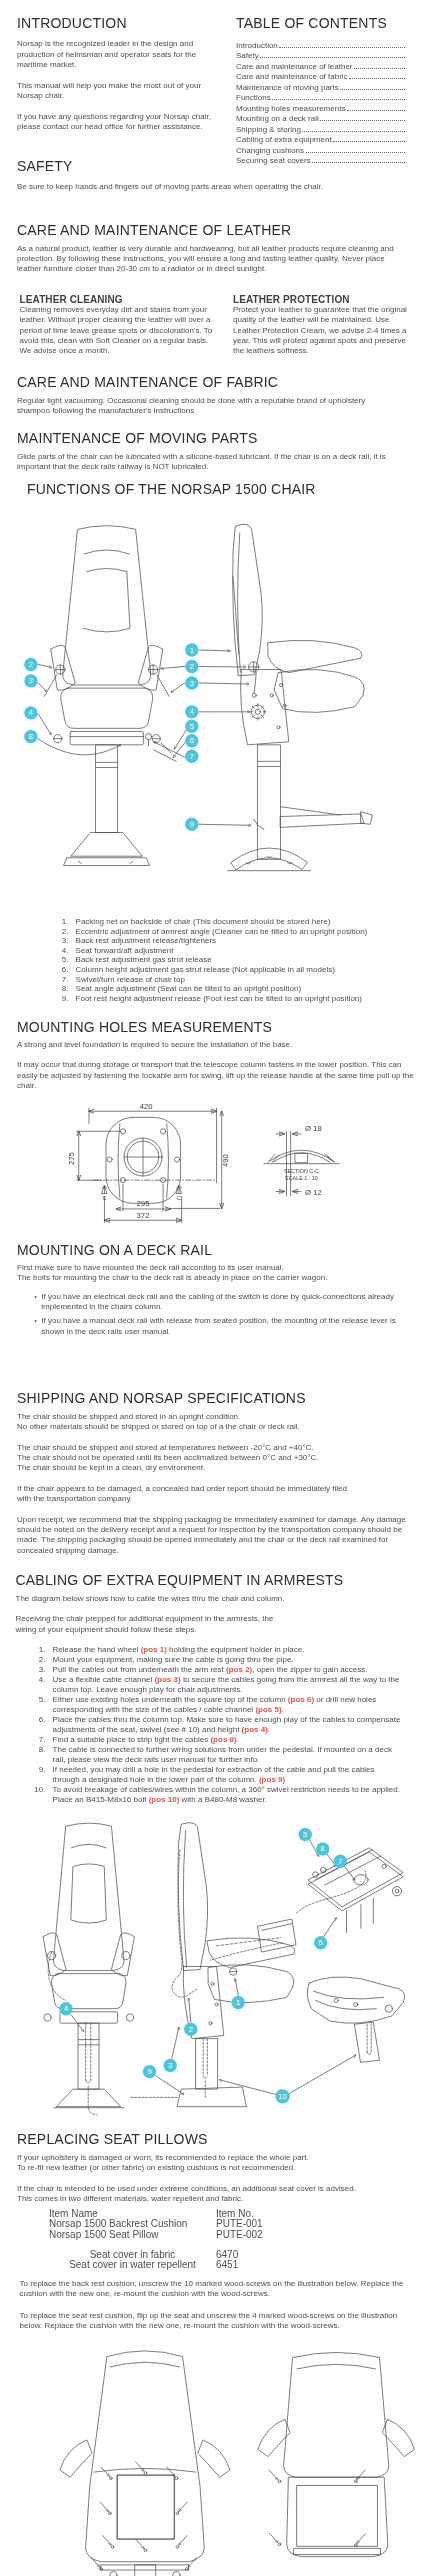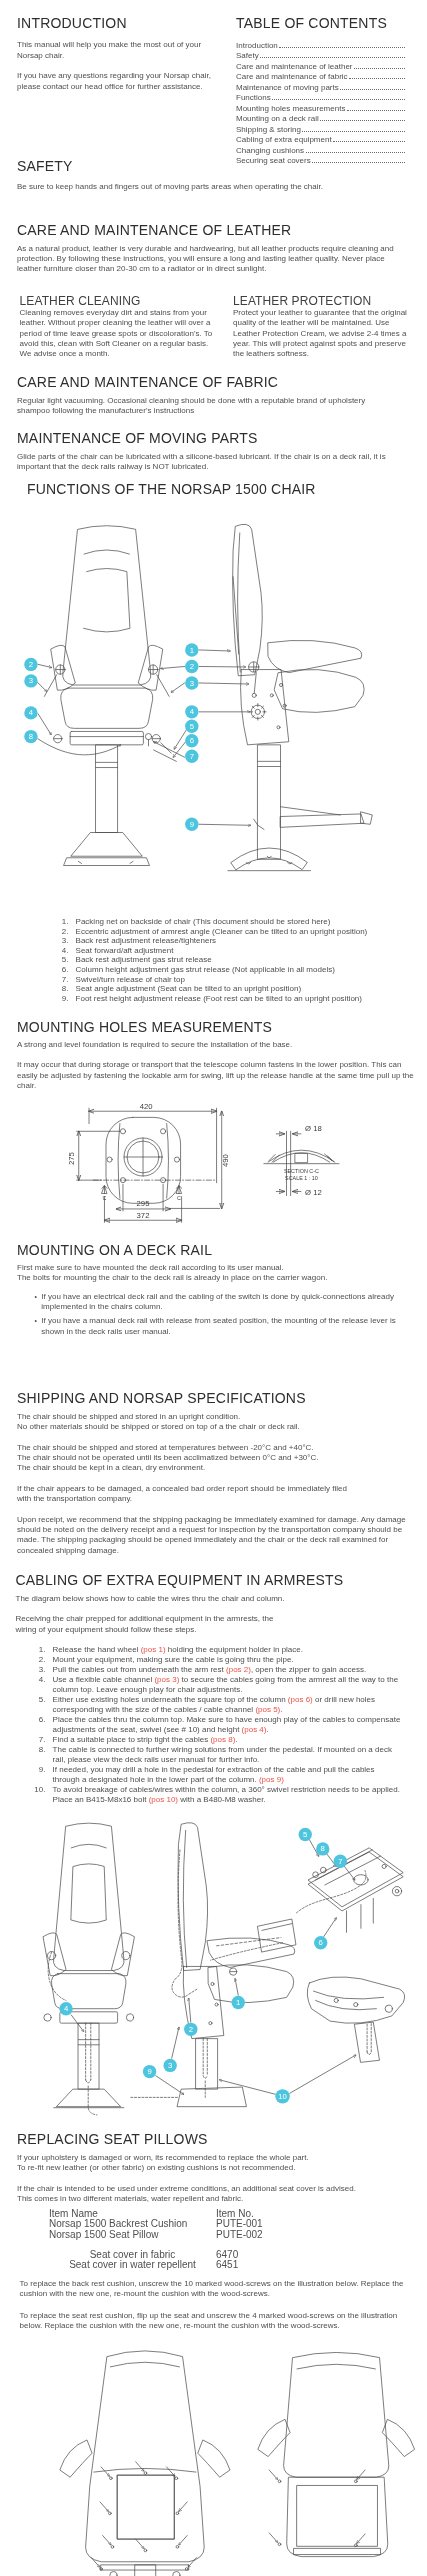--- a/index.html
+++ b/index.html
@@ -1,32 +1,32 @@
 <!DOCTYPE html>
 <html style="font-size:8.2px"><head>
 <meta charset="utf-8">
 <style>
   html,body{margin:0;padding:0;background:#ffffff;}
   .page{position:relative;width:428px;height:3091px;background:#fff;overflow:hidden;
         font-family:"Liberation Sans",sans-serif;color:#4f4f4f;}
   .abs{position:absolute;}
   h1{font-size:14px;font-weight:300;color:#2e2e2e;letter-spacing:0.2px;margin:0;line-height:1.05;}
-  h2{font-size:12px;font-weight:400;color:#3f3f3f;margin:0;letter-spacing:0.1px;}
+  h2{font-size:10px;font-weight:700;color:#3f3f3f;margin:0;letter-spacing:0.1px;}
   p{font-size:8px;line-height:10.3px;margin:0;color:#4f4f4f;font-weight:300;}
   .gap{margin-top:10.3px;}
   
   .toc-row{display:flex;align-items:flex-end;height:10.5px;font-size:8px;color:#4f4f4f;}
   .toc-label{white-space:nowrap;}
   .toc-dots{flex:1;border-bottom:1px dotted #6a6a6a;margin:0 1px 2.1px 1.5px;}
   
   .numlist .row{display:flex;font-size:8px;line-height:9.6px;color:#4f4f4f;}
   .numlist .n{width:14.4px;text-align:right;flex:none;margin-right:7.2px;}
   .numlist .t{flex:1;}
   .steps .row{line-height:10px;}
-  .red{color:#e8534a;}
+  .red{color:#e8534a;font-weight:bold;}
   
   .bullets .brow{display:flex;font-size:8px;line-height:10.3px;margin-bottom:4.1px;}
   .bullets .dot{width:11.3px;flex:none;text-align:center;font-size:6.7px;}
   .bullets .bt{flex:1;}
   
   .itable{font-size:10px;line-height:10.3px;color:#4f4f4f;}
   .itable .trow{display:flex;}
   .itable .c1{width:167px;flex:none;}
   .itable .c2{flex:none;}
   svg{display:block;}
@@ -42,20 +42,21 @@
   .dimtext{fill:#3c3c3c;font-size:15px;}
   .smalltext{fill:#3c3c3c;font-size:10.5px;}
 </style>
 </head>
 <body>
 
 <div class="page">
 
   <div class="abs" style="left:17px;top:15.5px;width:206px;">
     <h1>INTRODUCTION</h1>
+    <p style="margin-top:9.3px;width:198px;">Norsap is the recognized leader in the design and production of helmsman and operator seats for the maritime market.</p>
     <p class="gap" style="width:191px;">This manual will help you make the most out of your Norsap chair.</p>
     <p class="gap" style="width:198px;">If you have any questions regarding your Norsap chair, please contact our head office for further assistance.</p>
   </div>
 
   <div class="abs" style="left:236px;top:15.5px;width:170px;">
     <h1>TABLE OF CONTENTS</h1>
     <div class="toc-list" style="margin-top:9.3px;">
 
         <div class="toc-row">
           <span class="toc-label">Introduction</span>

